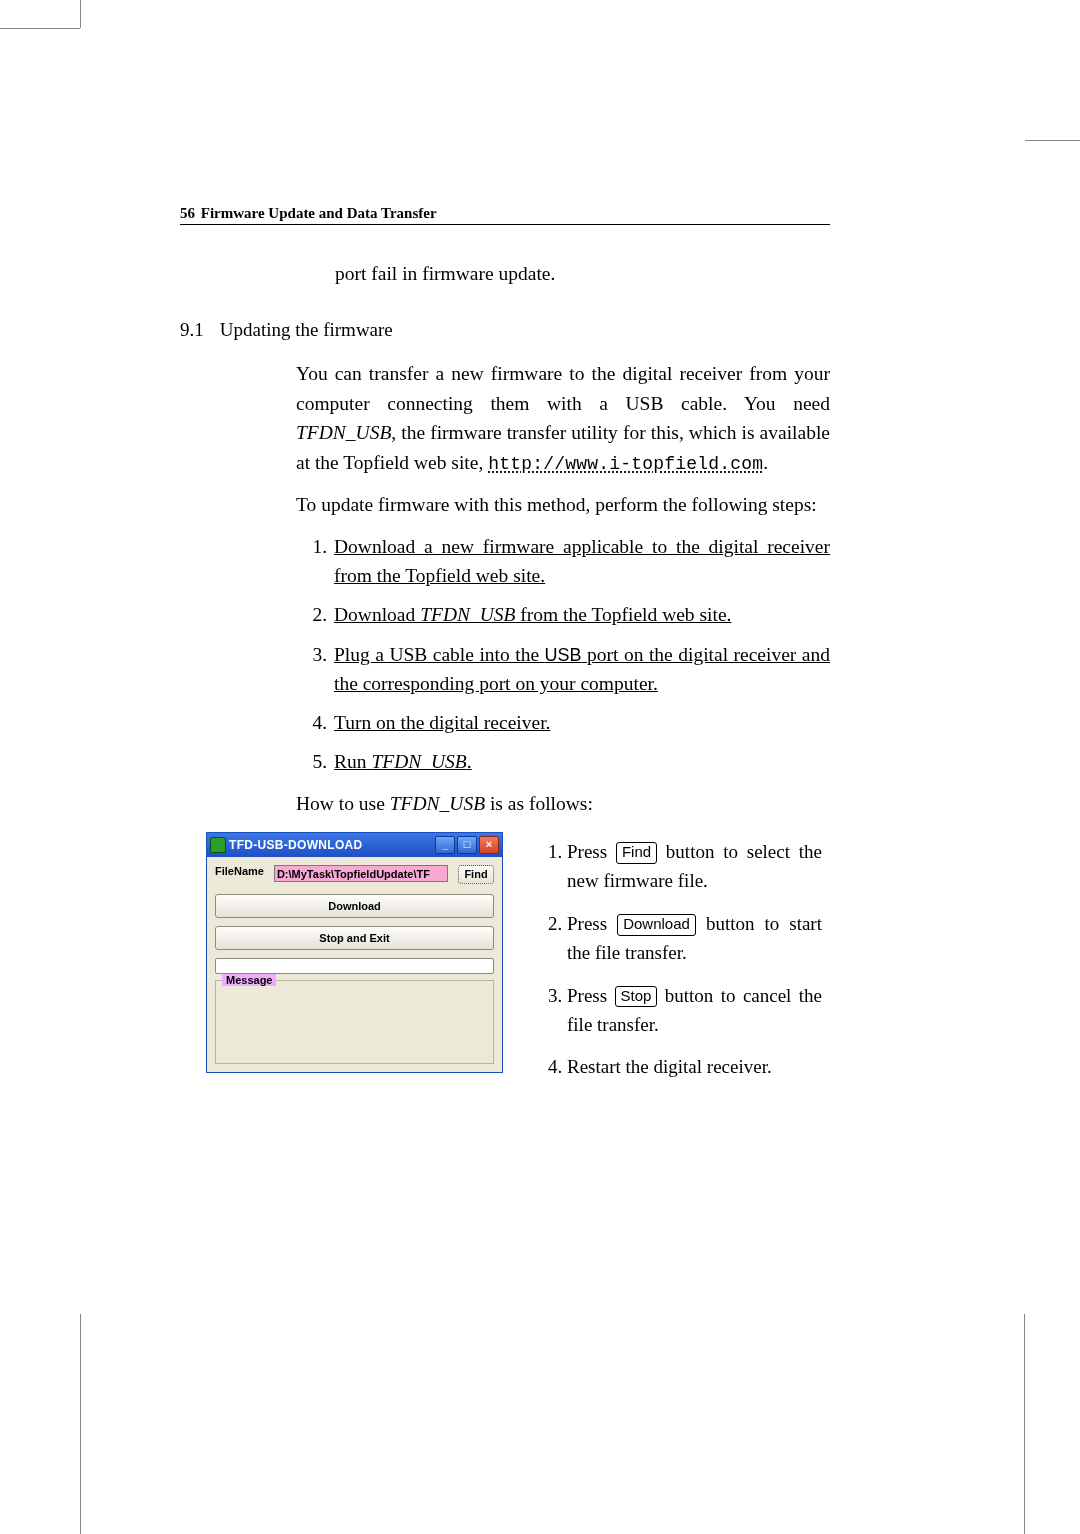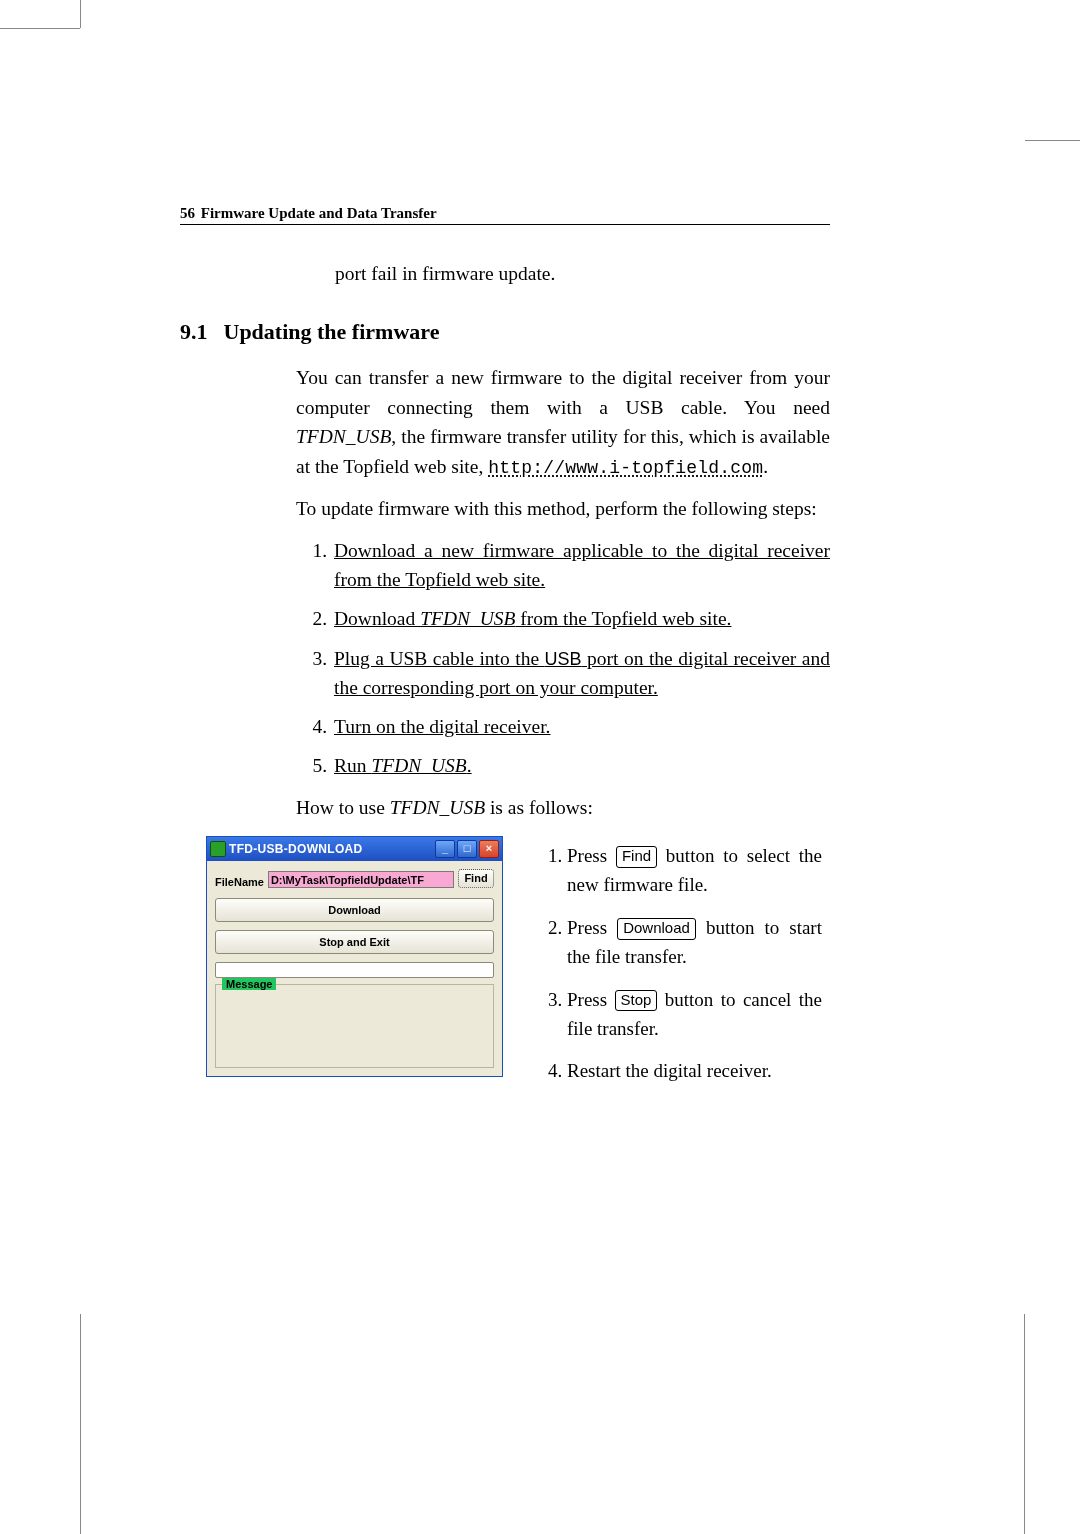--- a/index.html
+++ b/index.html
@@ -35,22 +35,22 @@
   }
   .rh-page { margin-right: 2px; text-align: right; }
 
   .frag {
     margin-left: 155px;
     font-size: 19.5px;
     margin-bottom: 34px;
   }
 
   h2.sec {
-    font-size: 22px;
-    font-weight: bold;
+    font-size: 19px;
+    font-weight: normal;
     margin: 0 0 18px 0;
   }
   .sec-num { margin-right: 16px; }
 
   h3.sub {
     font-size: 17px;
     font-weight: bold;
     margin: 0 0 30px 0;
   }
 
@@ -131,21 +131,21 @@
     border-radius: 2px;
     margin-left: 2px;
     color: #fff;
     font-size: 11px; line-height: 14px;
     text-align: center;
     font-weight: bold;
     font-family: Arial, sans-serif;
   }
   .wbtn.close { background: linear-gradient(#f07b5a, #d8442a); border-color:#8a2210; }
   .w-body { padding: 8px; }
-  .fn-row { display: flex; align-items: flex-end; gap: 4px; margin-bottom: 10px; }
+  .fn-row { display: flex; align-items: flex-start; gap: 10px; margin-bottom: 10px; }
   .fn-row .lbl { font-weight: bold; font-size: 11px; }
   .fn-row input {
     flex: 1; height: 17px; font-size: 11px; font-family: Tahoma, Arial, sans-serif;
     border: 1px solid #7a7a7a; background: #f9a8d4; padding: 0 2px;
     font-weight: bold;
     box-sizing: border-box;
   }
   .winbtn {
     display: block;
     width: 100%;
@@ -177,21 +177,21 @@
   .msgbox {
     border: 1px solid #b6b6a3;
     height: 84px;
     position: relative;
     padding: 6px;
     box-sizing: border-box;
   }
   .msgbox .legend {
     position: absolute;
     top: -7px; left: 6px;
-    background: #22c55e;
+    background: #f0abfc;
     padding: 0 4px;
     font-size: 11px;
     font-weight: bold;
   }
   em.app { font-style: italic; }
   .sans { font-family: Arial, Helvetica, sans-serif; font-size: 18px; }
 </style>
 </head>
 <body>
 

